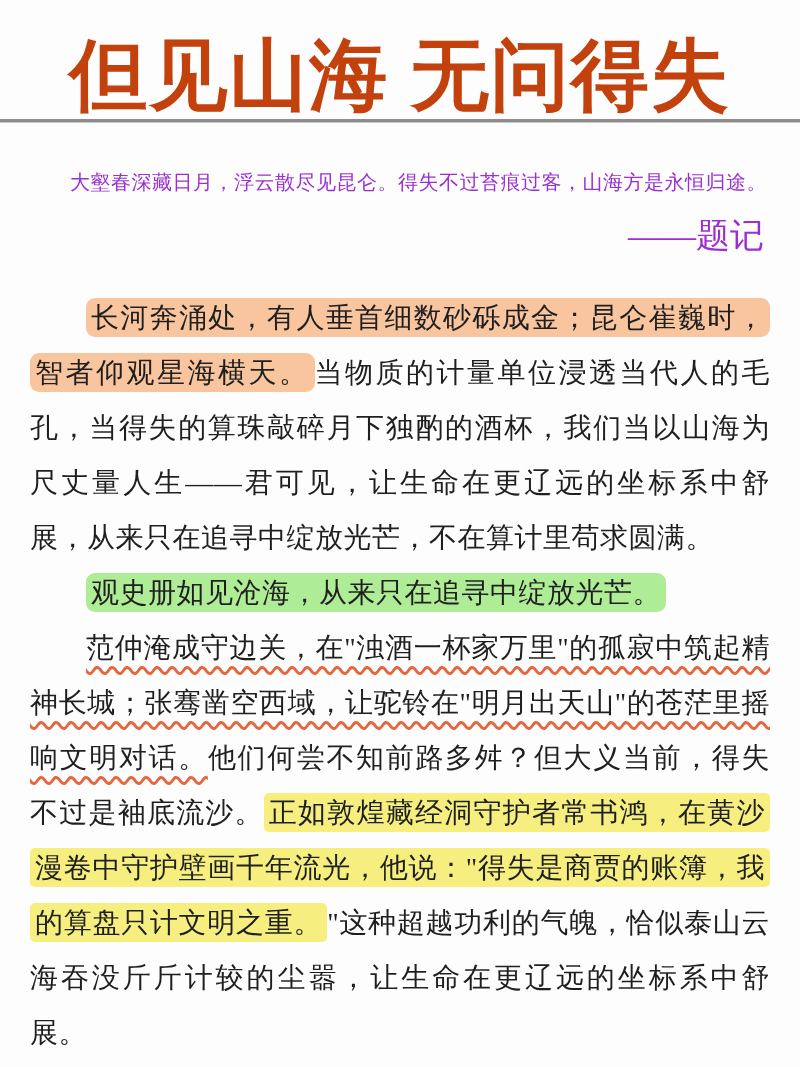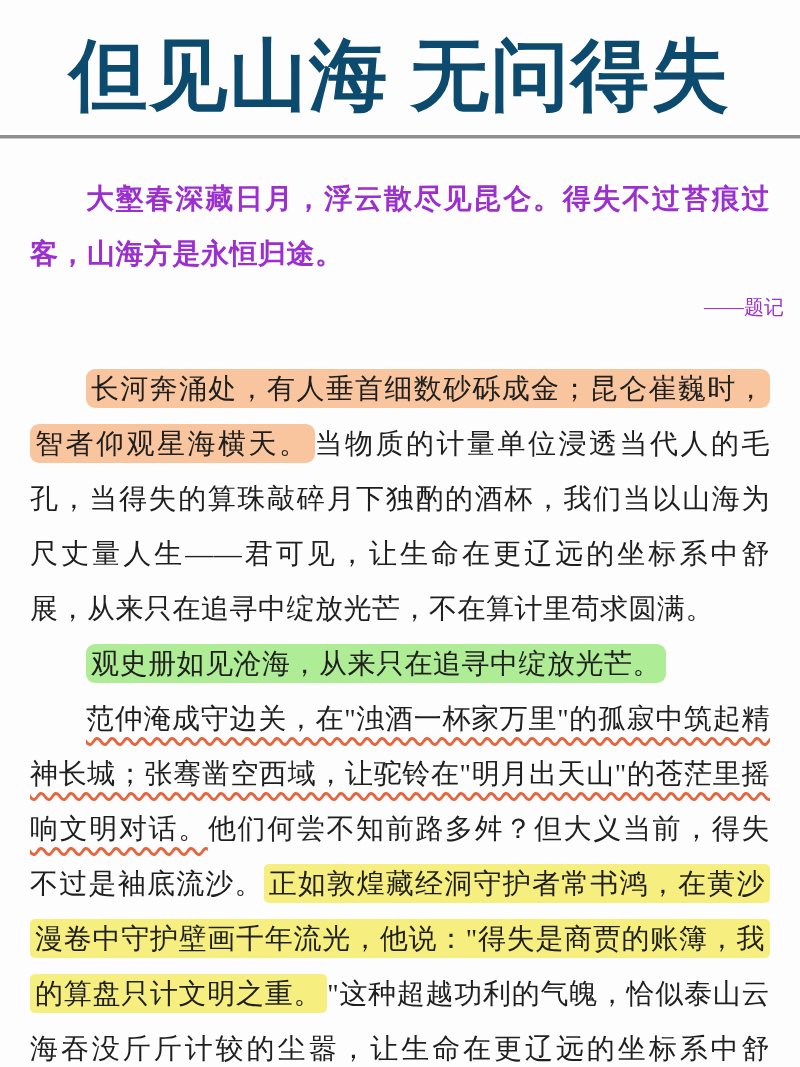--- a/index.html
+++ b/index.html
@@ -6,51 +6,50 @@
   body {
     width: 800px;
     height: 1067px;
     background: #fdfdfd;
     overflow: hidden;
     font-family: "Liberation Serif", "DejaVu Serif", serif;
   }
   .page { padding-top: 18px; }
 
   .page-title {
-    margin: 14px 0 16px;
+    margin: 14px 0 0;
     text-align: center;
     font-family: "Liberation Serif", "DejaVu Serif", serif;
     font-weight: 900;
     font-size: 78px;
     line-height: 1.12;
     letter-spacing: 2px;
-    color: #0c4a6e;
+    color: #c2410c;
     white-space: nowrap;
   }
 
   .divider {
     height: 3px;
     background: var(--divider-gray, #8d8d8d);
     border-bottom: 1px solid #c9c9c9;
   }
 
   .epigraph {
     margin: 32px 30px 0;
     color: var(--epigraph-purple, #9b2fd0);
-    font-size: 28px;
+    font-size: 20px;
     line-height: 55px;
     text-indent: 2em;
     text-align: justify;
     letter-spacing: 0.5px;
-    font-weight: bold;
   }
   .attribution {
-    margin: 0 16px;
+    margin: 0 36px;
     color: var(--epigraph-purple, #9b2fd0);
-    font-size: 20px;
+    font-size: 34px;
     line-height: 52px;
     text-align: right;
   }
 
   .body-text {
     margin: 28px 30px 0;
     color: var(--body-text, #1f1f1f);
     font-size: 28px;
     line-height: 55px;
     text-align: justify;

